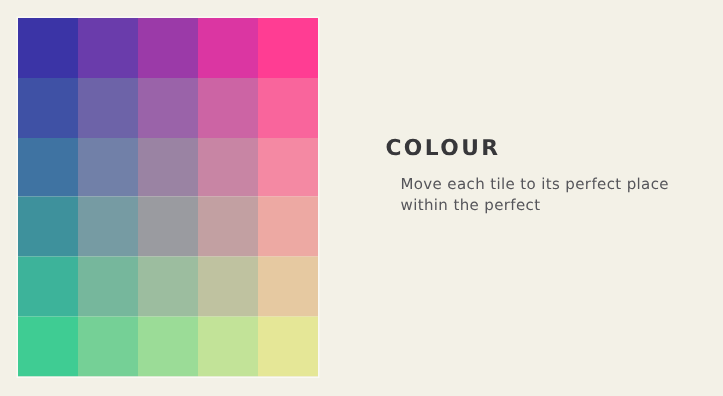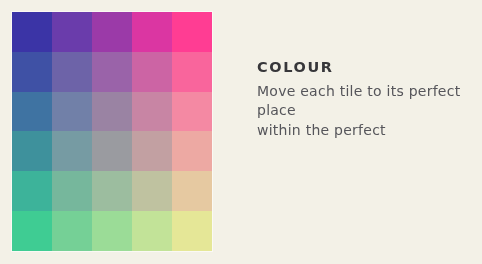--- a/index.html
+++ b/index.html
@@ -49,26 +49,26 @@
     font-family: "DejaVu Sans", sans-serif;
     font-size: 14.5px;
     font-weight: 700;
     letter-spacing: 1.6px;
     color: #37373a;
     margin: 0 0 7px 0;
     line-height: 1;
   }
   #subtitle {
     font-family: "DejaVu Sans", sans-serif;
-    font-size: 14px;
+    font-size: 10px;
     font-weight: 400;
     letter-spacing: 0.25px;
     color: #55555a;
     line-height: 1.42;
-    margin: 0;
+    margin: 10px;
   }
   .sub-line {
     display: block;
   }
 </style>
 </head>
 <body style="background: rgb(243, 241, 231);">
 
 <div id="app" style="background: rgb(243, 241, 231);">
 
@@ -99,20 +99,20 @@
       <div class="tile" style="background: rgb(191, 194, 160);"></div>
       <div class="tile" style="background: rgb(230, 201, 161);"></div>
       <div class="tile" style="background: rgb(63, 204, 147);"></div>
       <div class="tile" style="background: rgb(117, 208, 150);"></div>
       <div class="tile" style="background: rgb(155, 220, 151);"></div>
       <div class="tile" style="background: rgb(194, 227, 152);"></div>
       <div class="tile" style="background: rgb(229, 231, 151);"></div>
     </div>
 
   <div id="text-panel">
-    <h1 id="title" style="color: rgb(55, 55, 58);">COLOUR</h1>
+    <h1 id="title" style="color: rgb(55, 55, 58); margin-top: 32px;">COLOUR</h1>
     <p id="subtitle" style="color: rgb(85, 85, 90);">
       <span class="sub-line">Move each tile to its perfect place</span>
       <span class="sub-line">within the perfect</span>
     </p>
   </div>
 
 </div>
 
 </body></html>

